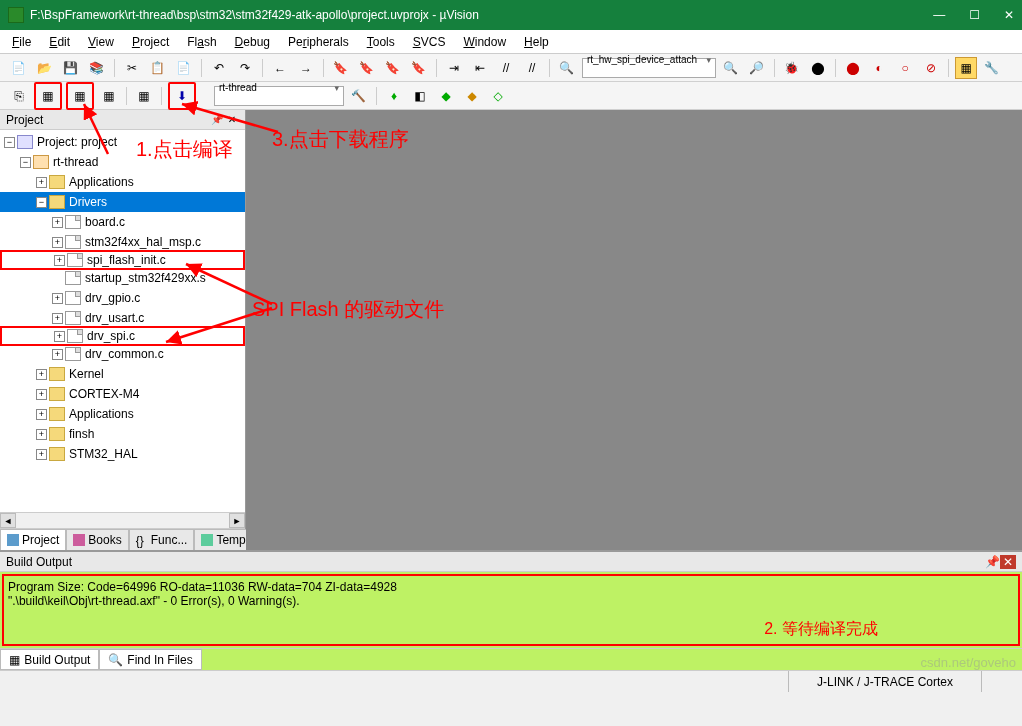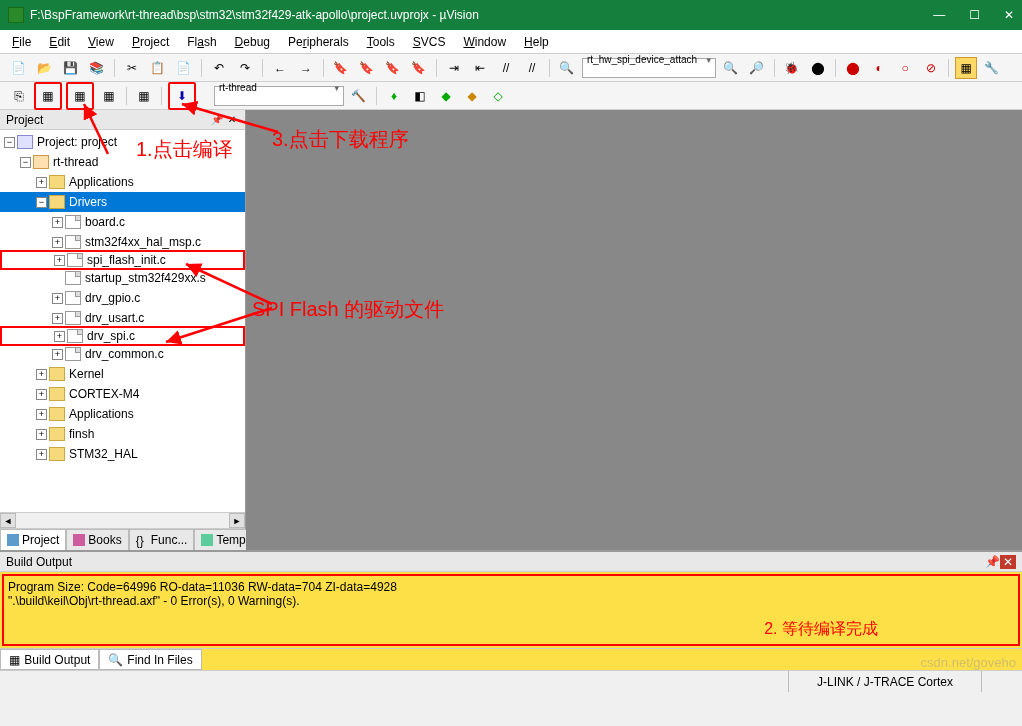--- a/index.html
+++ b/index.html
@@ -46,21 +46,21 @@
 .hscroll .arrow { width: 16px; background: #e0e0e0; border: 1px solid #bbb; text-align: center; font-size: 9px; line-height: 14px; }
 .hscroll .track { flex: 1; }
 
 .proj-tabs { height: 22px; background: #f0f0f0; border-top: 1px solid #ccc; display: flex; font-size: 11px; }
 .proj-tab { padding: 2px 6px; border: 1px solid #bbb; border-bottom: none; background: #fff; display: flex; align-items: center; gap: 3px; cursor: pointer; }
 .proj-tab.inactive { background: #e8e8e8; }
 .ptab-icon { width: 12px; height: 12px; display: inline-block; }
 
 .mdi-area { flex: 1; background: #888; }
 
-.build-output { border-top: 2px solid #999; background: #fde047; }
+.build-output { border-top: 2px solid #999; background: #bef264; }
 .bo-header { background: #e8e8e8; height: 20px; padding: 2px 6px; font-size: 11px; display: flex; align-items: center; border-bottom: 1px solid #ccc; }
 .bo-header .spacer { flex: 1; }
 .bo-text { font-family: "Courier New", monospace; font-size: 12px; padding: 4px; height: 72px; overflow: auto; border: 2px solid red; margin: 2px; position: relative; }
 .bo-text .ann { position: absolute; right: 140px; bottom: 4px; color: red; font-family: "Microsoft YaHei", sans-serif; font-size: 16px; margin-top: 40px; }
 
 .bo-tabs { height: 22px; display: flex; font-size: 11px; border-top: 1px solid #ccc; }
 .bo-tab { padding: 2px 8px; border: 1px solid #bbb; background: #fff; display: flex; align-items: center; gap: 4px; cursor: pointer; }
 
 .statusbar { height: 22px; background: #f0f0f0; border-top: 1px solid #ccc; display: flex; align-items: flex-end; font-size: 11px; }
 .statusbar .spacer { flex: 1; }

